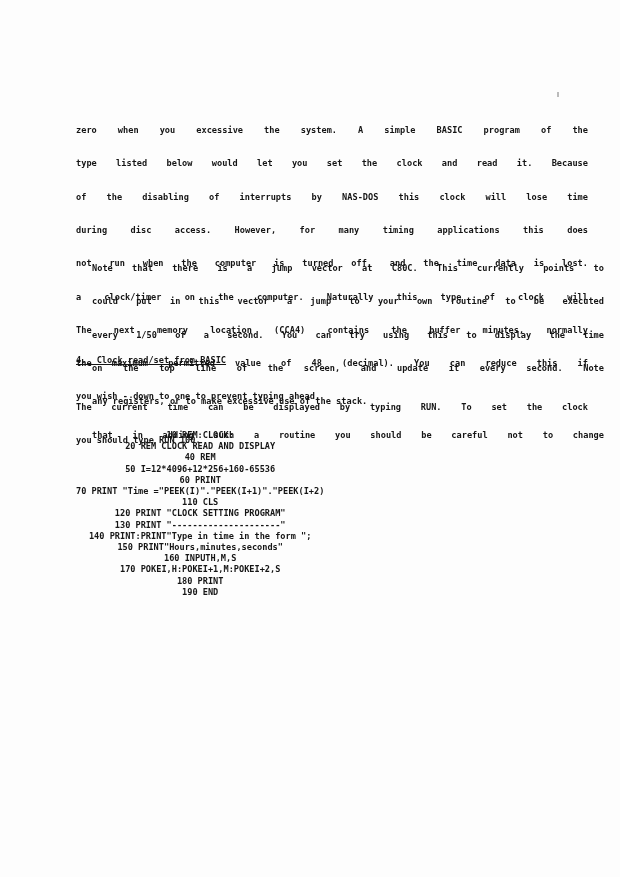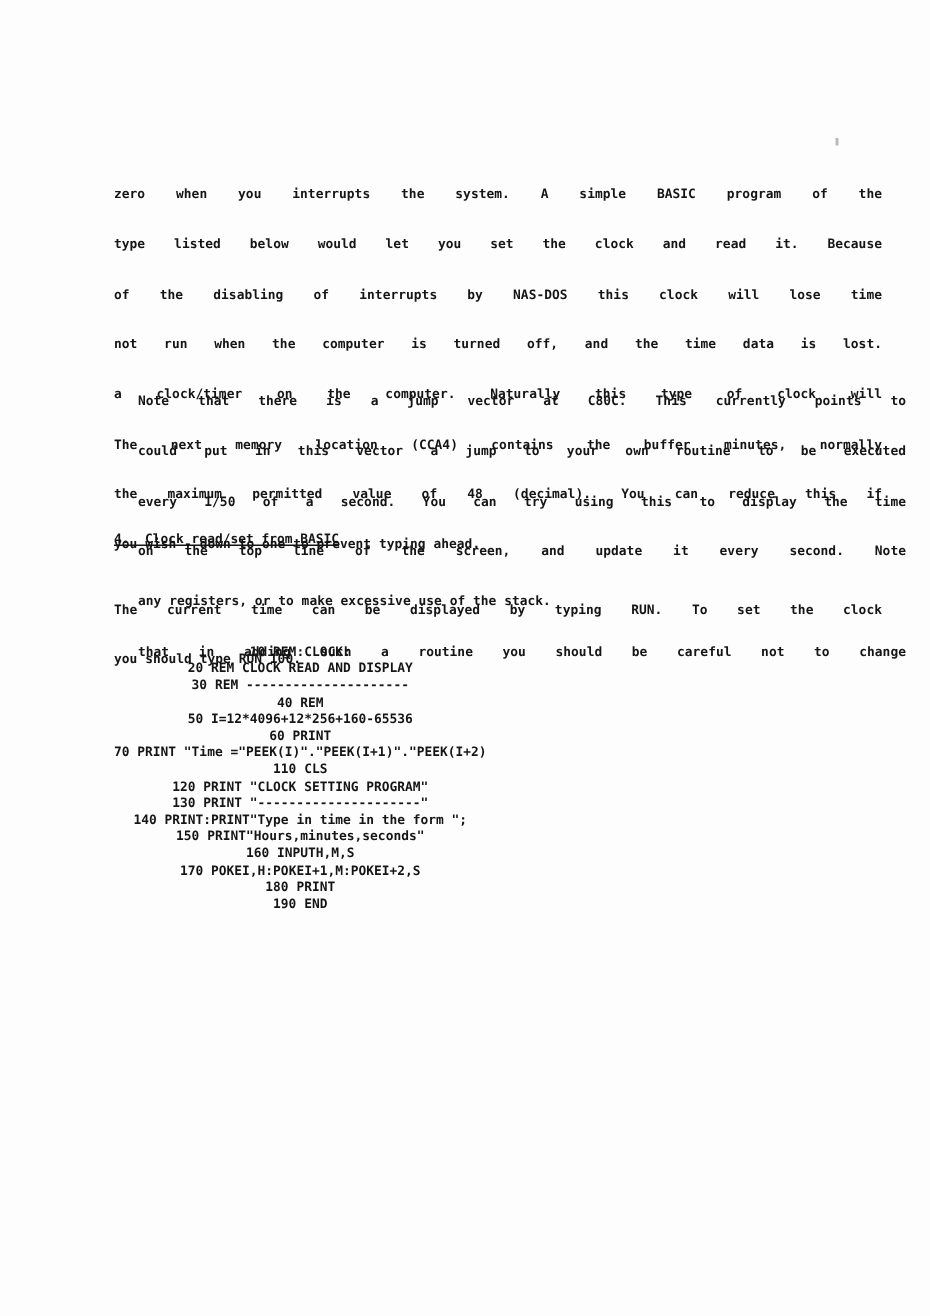--- a/index.html
+++ b/index.html
@@ -73,23 +73,24 @@
       text-align: center;
     }
   </style>
 </head>
 <body>
 
 <div class="page">
   <div class="mark"></div>
 
   <div class="para" style="top:103px;">
-    <span class="ln">zero when you interrupts the system.  A simple BASIC program of  the</span>
+    <span class="ln">zero when you excessive the system.  A simple BASIC program of  the</span>
     <span class="ln">type  listed below would let you set the clock and read it.  Because</span>
     <span class="ln">of the disabling of interrupts by NAS-DOS this clock will lose  time</span>
+    <span class="ln">during disc access.  However, for many timing applications this does</span>
     <span class="ln">not run when the computer is turned off, and the time data is  lost.</span>
     <span class="ln">a  clock/timer  on  the computer.  Naturally this type of clock will</span>
     <span class="ln">The next memory location (CCA4) contains the buffer minutes, normally</span>
     <span class="ln">the maximum permitted value of 48 (decimal).  You can reduce this if</span>
     <span class="ln last">you wish - down to one to prevent typing ahead.</span>
   </div>
 
   <div class="para" style="top:241px;margin-left:16px;">
     <span class="ln">Note that there is a jump vector at C80C.  This currently points  to</span>
     <span class="ln">could put in this vector a jump to your own routine to  be  executed</span>
@@ -102,21 +103,20 @@
   <div class="heading">4.  Clock read/set from BASIC</div>
 
   <div class="para" style="top:380px;">
     <span class="ln">The current time can be displayed by typing RUN.  To set  the  clock</span>
     <span class="ln last">you should type RUN 100.</span>
   </div>
 
   <div class="code">
     <span class="cl">10 REM:CLOCK:</span>
     <span class="cl">20 REM CLOCK READ AND DISPLAY</span>
-    <span class="cl">30 REM ---------------------</span>
     <span class="cl">40 REM</span>
     <span class="cl">50 I=12*4096+12*256+160-65536</span>
     <span class="cl">60 PRINT</span>
     <span class="cl">70 PRINT "Time ="PEEK(I)"."PEEK(I+1)"."PEEK(I+2)</span>
     <span class="cl">110 CLS</span>
     <span class="cl">120 PRINT "CLOCK SETTING PROGRAM"</span>
     <span class="cl">130 PRINT "---------------------"</span>
     <span class="cl">140 PRINT:PRINT"Type in time in the form ";</span>
     <span class="cl">150 PRINT"Hours,minutes,seconds"</span>
     <span class="cl">160 INPUTH,M,S</span>

